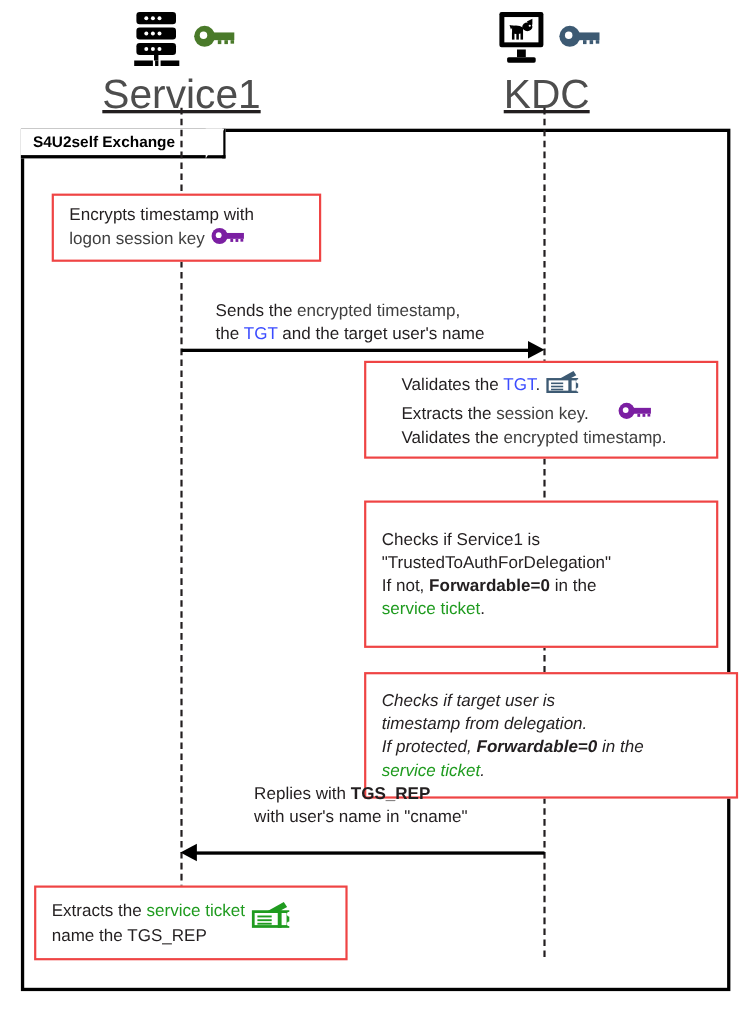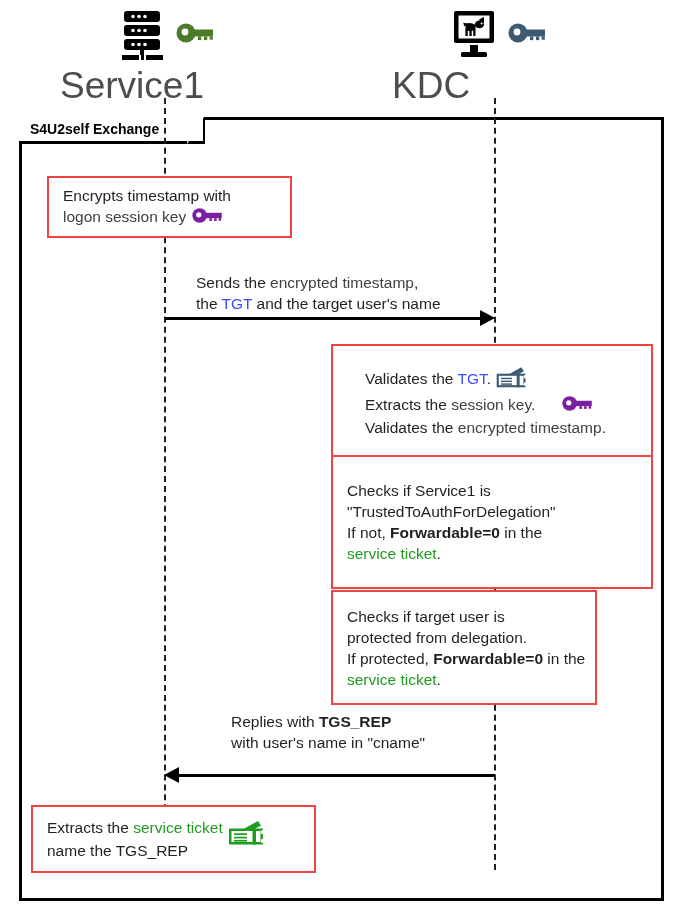--- a/index.html
+++ b/index.html
@@ -7,21 +7,21 @@
     width:682px;height:921px;
     background:#ffffff;
     font-family:"Liberation Sans","DejaVu Sans",sans-serif;
     color:#231f20;
     position:relative;
     overflow:hidden;
   }
   .canvas{position:absolute;left:0;top:0;width:682px;height:921px;}
 
   
-  .actor{position:absolute;text-align:left;}
+  .actor{position:absolute;text-align:center;text-decoration:underline;}
   .actor-name{
     font-size:37px;line-height:40px;color:#4d4d4d;
     font-weight:400;letter-spacing:0px;white-space:nowrap;
   }
   .actor-icons{display:flex;align-items:center;justify-content:center;gap:6px;height:62px;}
 
   
   .frame{
     position:absolute;border:3px solid #000;background:transparent;
     box-sizing:border-box;
@@ -196,21 +196,21 @@
 
   <div class="msg">
     <div class="msg-label" style="left:196px;top:272px;">
       <span style="display:block;">Sends the <span class="c-magenta">encrypted timestamp</span>,</span>
       <span style="display:block;">the <span class="c-blue">TGT</span> and the target user's name</span>
     </div>
     <div class="msg-line" style="left:165px;top:317px;width:315px;"></div>
     <div class="arrow-r" style="left:480px;top:310px;"></div>
   </div>
 
-  <div class="note" style="left:331px;top:344px;width:322px;height:116px;padding-left:32px;">
+  <div class="note" style="left:331px;top:328px;width:322px;height:89px;padding-left:32px;">
     <div class="note-lines">
       <span class="ln">Validates the <span class="c-blue">TGT</span>.&nbsp;<span class="ico"><svg width="34" height="23" viewBox="0 0 40 27">
               <path d="M4 23 L30 8.5 L33 13 L7 27 Z" fill="#3d5a73" transform="translate(1,-7)"></path>
               <rect x="2" y="9" width="34" height="16" fill="#3d5a73"></rect>
               <rect x="4.5" y="11.5" width="29" height="11" fill="#fff"></rect>
               <rect x="7" y="13.8" width="13" height="1.7" fill="#3d5a73"></rect>
               <rect x="7" y="17.2" width="13" height="1.7" fill="#3d5a73"></rect>
               <rect x="7" y="20.4" width="13" height="1.7" fill="#3d5a73"></rect>
               <rect x="25.5" y="9" width="3.5" height="16" fill="#3d5a73"></rect>
               <circle cx="36" cy="12.6" r="2.2" fill="#fff"></circle>
@@ -230,24 +230,24 @@
 
   <div class="note" style="left:331px;top:455px;width:322px;height:134px;">
     <div class="note-lines">
       <span class="ln">Checks if Service1 is</span>
       <span class="ln">"TrustedToAuthForDelegation"</span>
       <span class="ln">If not, <span class="b">Forwardable=0</span> in the</span>
       <span class="ln"><span class="c-green">service ticket</span>.</span>
     </div>
   </div>
 
-  <div class="note" style="left:331px;top:590px;width:266px;height:115px;">
+  <div class="note" style="left:331px;top:611px;width:340px;height:115px;font-style:italic;">
     <div class="note-lines">
       <span class="ln">Checks if target user is</span>
-      <span class="ln">protected from delegation.</span>
+      <span class="ln">timestamp from delegation.</span>
       <span class="ln">If protected, <span class="b">Forwardable=0</span> in the</span>
       <span class="ln"><span class="c-green">service ticket</span>.</span>
     </div>
   </div>
 
   <div class="msg">
     <div class="msg-label" style="left:219px;top:711px;margin-left:12px;">
       <span style="display:block;">Replies with <span class="b">TGS_REP</span></span>
       <span style="display:block;">with user's name in "cname"</span>
     </div>

